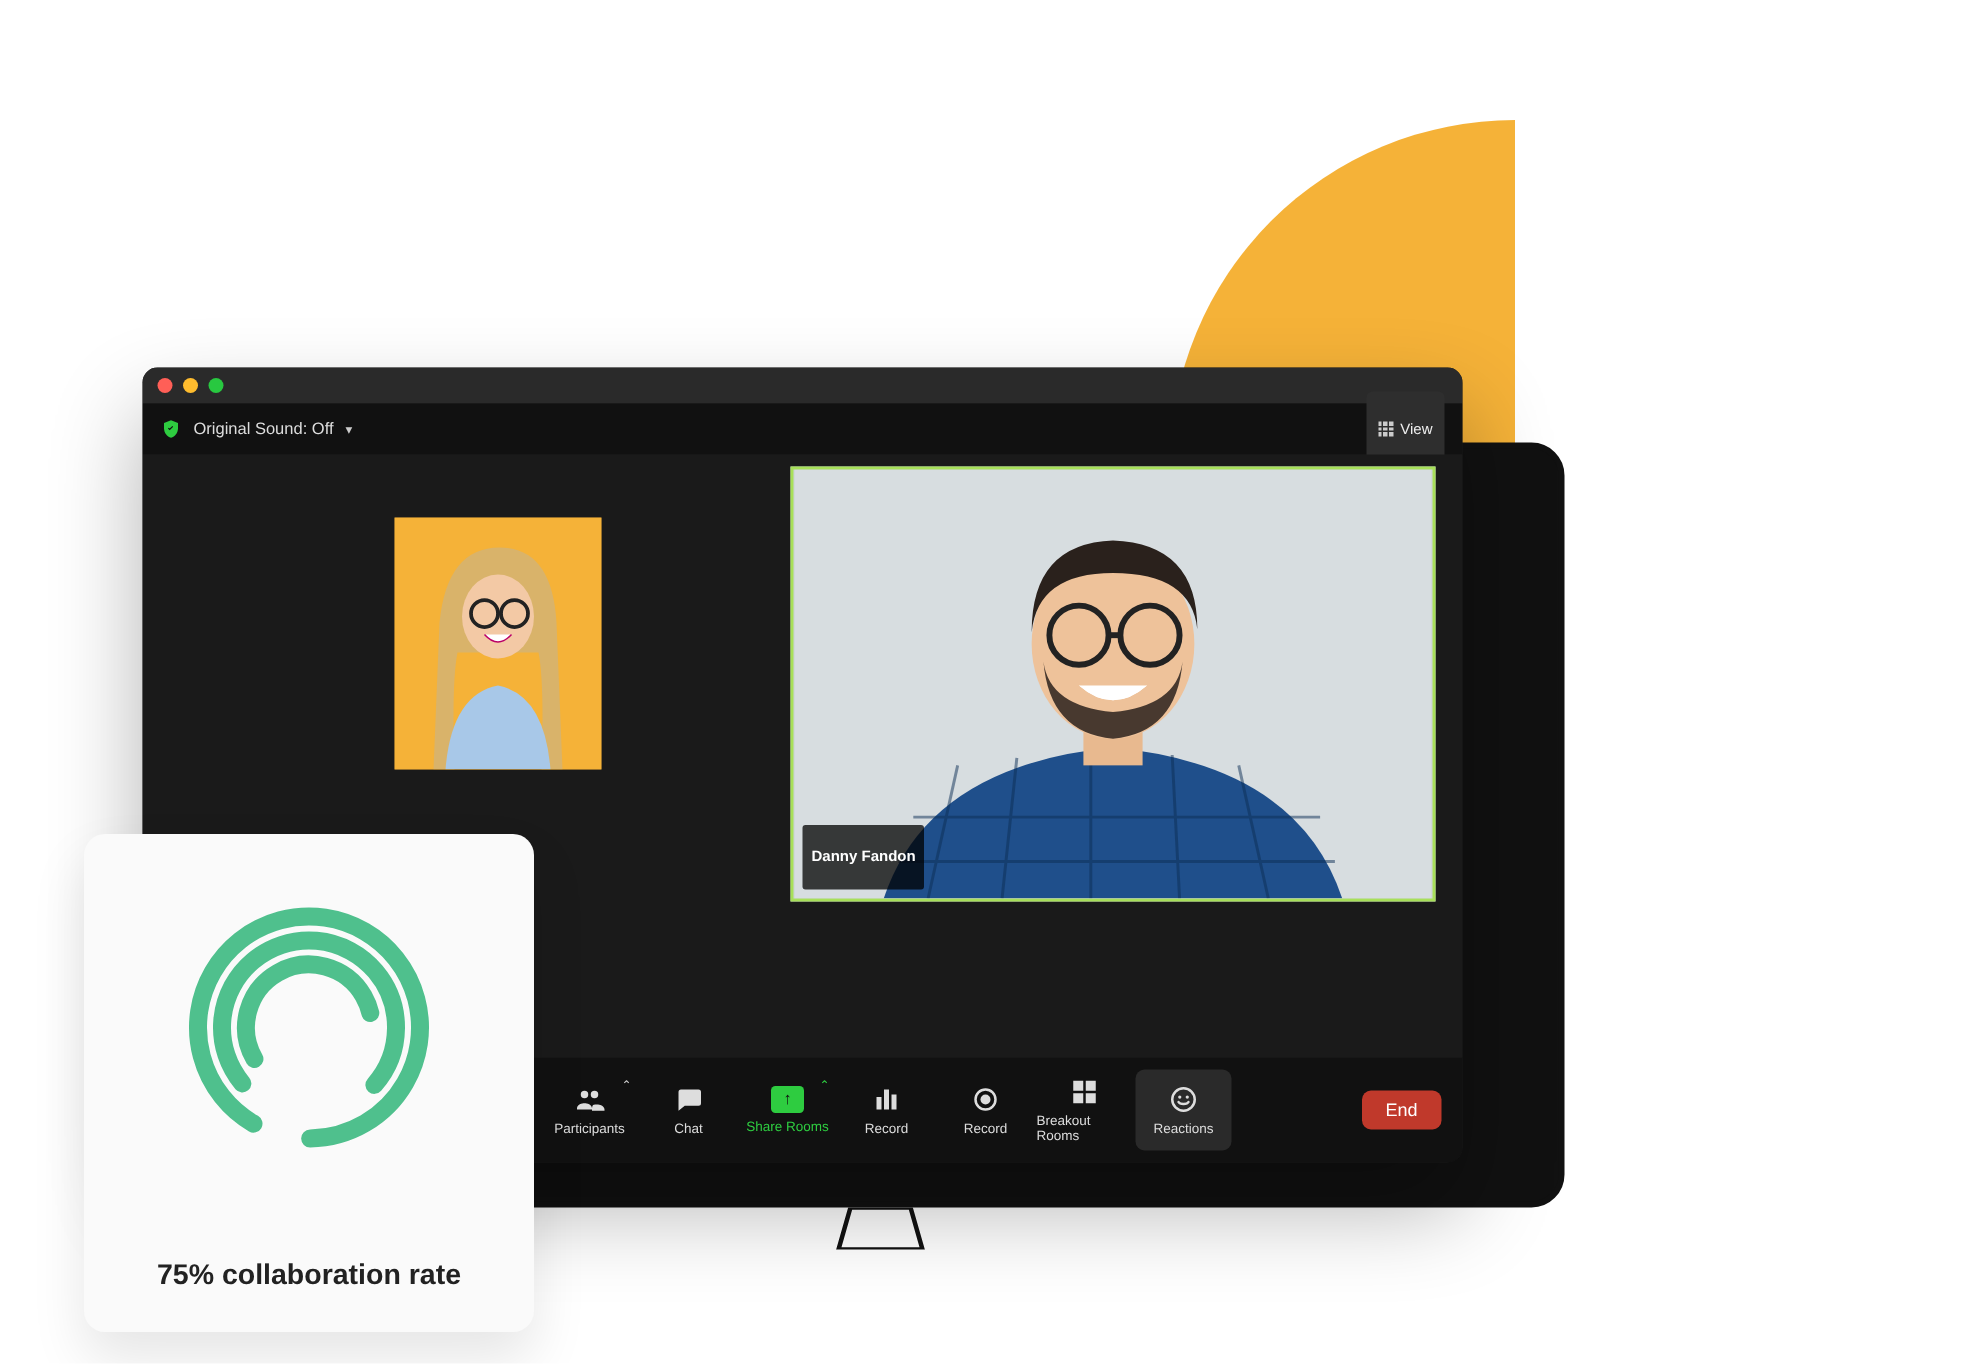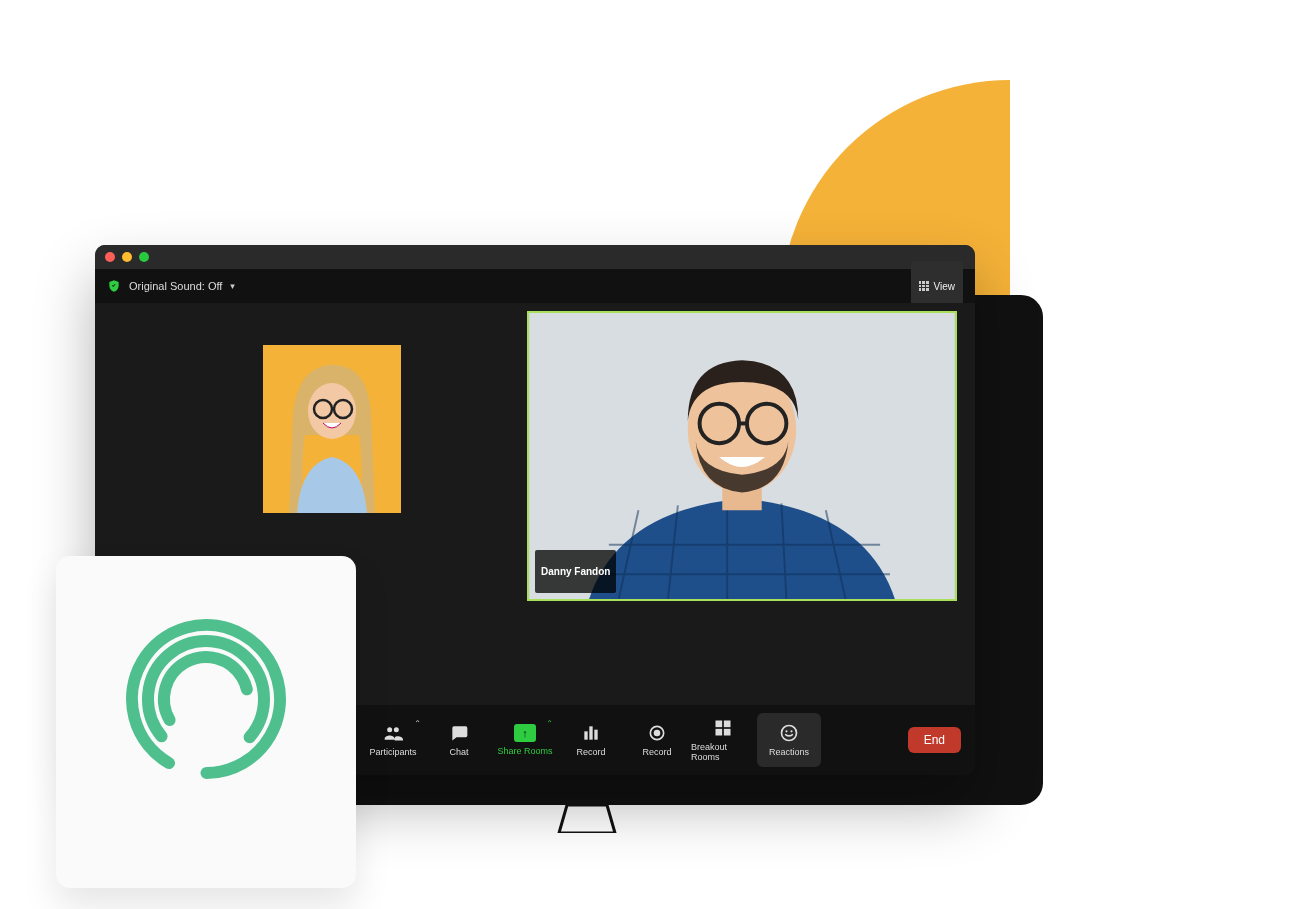--- a/index.html
+++ b/index.html
@@ -404,13 +404,14 @@
   <div class="chart-wrap">
     <svg width="180" height="180" viewBox="0 0 180 180">
 
       <circle cx="90" cy="90" r="74" fill="none" stroke="#4fc08d" stroke-width="12" stroke-linecap="round" stroke-dasharray="465" stroke-dashoffset="40" transform="rotate(120 90 90)"></circle>
 
       <circle cx="90" cy="90" r="58" fill="none" stroke="#4fc08d" stroke-width="12" stroke-linecap="round" stroke-dasharray="364" stroke-dashoffset="100" transform="rotate(140 90 90)"></circle>
 
       <circle cx="90" cy="90" r="42" fill="none" stroke="#4fc08d" stroke-width="12" stroke-linecap="round" stroke-dasharray="264" stroke-dashoffset="120" transform="rotate(150 90 90)"></circle>
     </svg>
   </div>
+  <div class="stats-title">75% collaboration rate</div>
 </div>
 
 </body></html>

